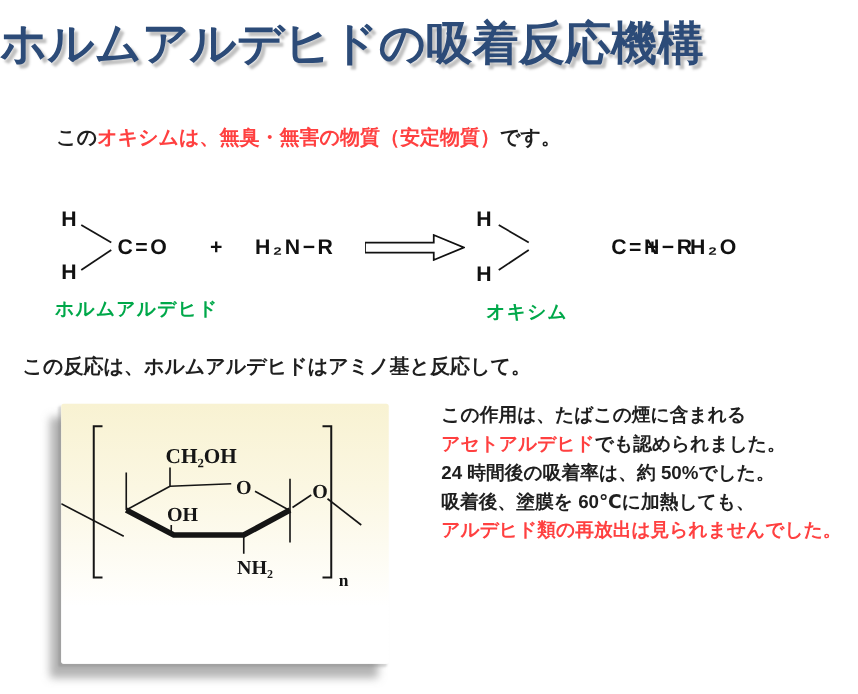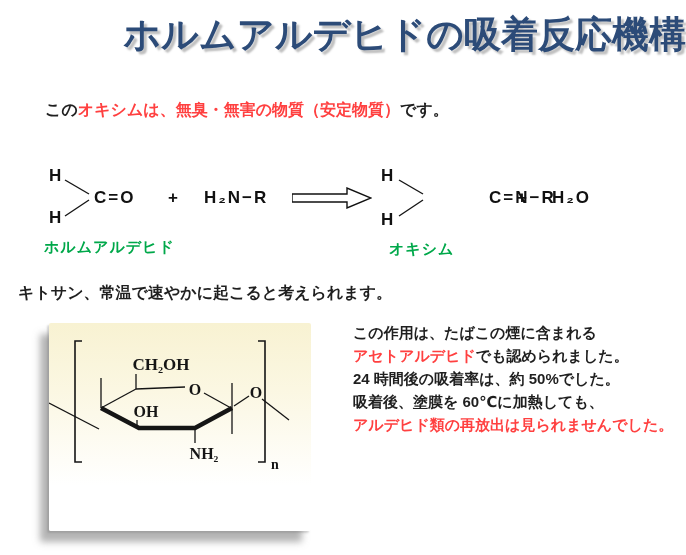--- a/index.html
+++ b/index.html
@@ -2,21 +2,21 @@
 <html><head>
 <meta charset="utf-8">
 <style>
   html,body{margin:0;padding:0;background:#fff;}
   .canvas{
     position:relative;width:686px;height:555px;background:#ffffff;overflow:hidden;
     font-family:"Liberation Sans","DejaVu Sans",sans-serif;color:#1f1f1f;
   }
   .abs{position:absolute;}
   .page-title{
-    width:686px;text-align:right;top:10px;left:0;
+    width:686px;text-align:left;top:10px;left:0;
     font-size:37px;font-weight:bold;color:#2c4b78;
     text-shadow:3px 3px 2px #bfbfbf;letter-spacing:0px;white-space:nowrap;
   }
   .body-text{font-size:16px;font-weight:bold;color:#1f1f1f;white-space:nowrap;}
   .intro-line1{left:45px;top:74px;}
   .intro-line2{left:45px;top:100px;}
   .red{color:#ff4040;}
   .green{color:#00a84a;}
   .formula{font-size:17px;font-weight:bold;letter-spacing:2px;white-space:nowrap;color:#111;}
   .mol-label{font-size:15px;font-weight:bold;letter-spacing:1px;white-space:nowrap;}
@@ -70,21 +70,21 @@
     <line x1="3" y1="2" x2="27" y2="16" stroke="#151515" stroke-width="1.4"></line>
     <line x1="3" y1="38" x2="27" y2="22" stroke="#151515" stroke-width="1.4"></line>
   </svg>
   <div class="abs formula" style="left:445px;top:188px;margin-left:44px;">C=N−R</div>
   <div class="abs formula" style="left:517px;top:188px;">+</div>
   <div class="abs formula" style="left:552px;top:188px;">H₂O</div>
 
   <div class="abs mol-label green" style="left:44px;top:238px;">ホルムアルデヒド</div>
   <div class="abs mol-label green" style="left:389px;top:240px;">オキシム</div>
 
-  <div class="abs body-text note-line">キトサン、常温で速やかに起こると考えられます。</div>
+  <div class="abs body-text note-line">この反応は、ホルムアルデヒドはアミノ基と反応して。</div>
 
   <div class="abs figure-box">
     <svg class="fig-svg" width="262" height="208" viewBox="0 0 262 208">
 
       <path d="M33,18 L26,18 L26,139 L33,139" fill="none" stroke-width="1.6"></path>
       <path d="M209,18 L216,18 L216,139 L209,139" fill="none" stroke-width="1.6"></path>
 
       <line x1="87" y1="51" x2="87" y2="66" stroke-width="1.3"></line>
       <line x1="87" y1="66" x2="136" y2="64" stroke-width="1.3"></line>
       <line x1="155" y1="70" x2="182" y2="85" stroke-width="1.3"></line>

